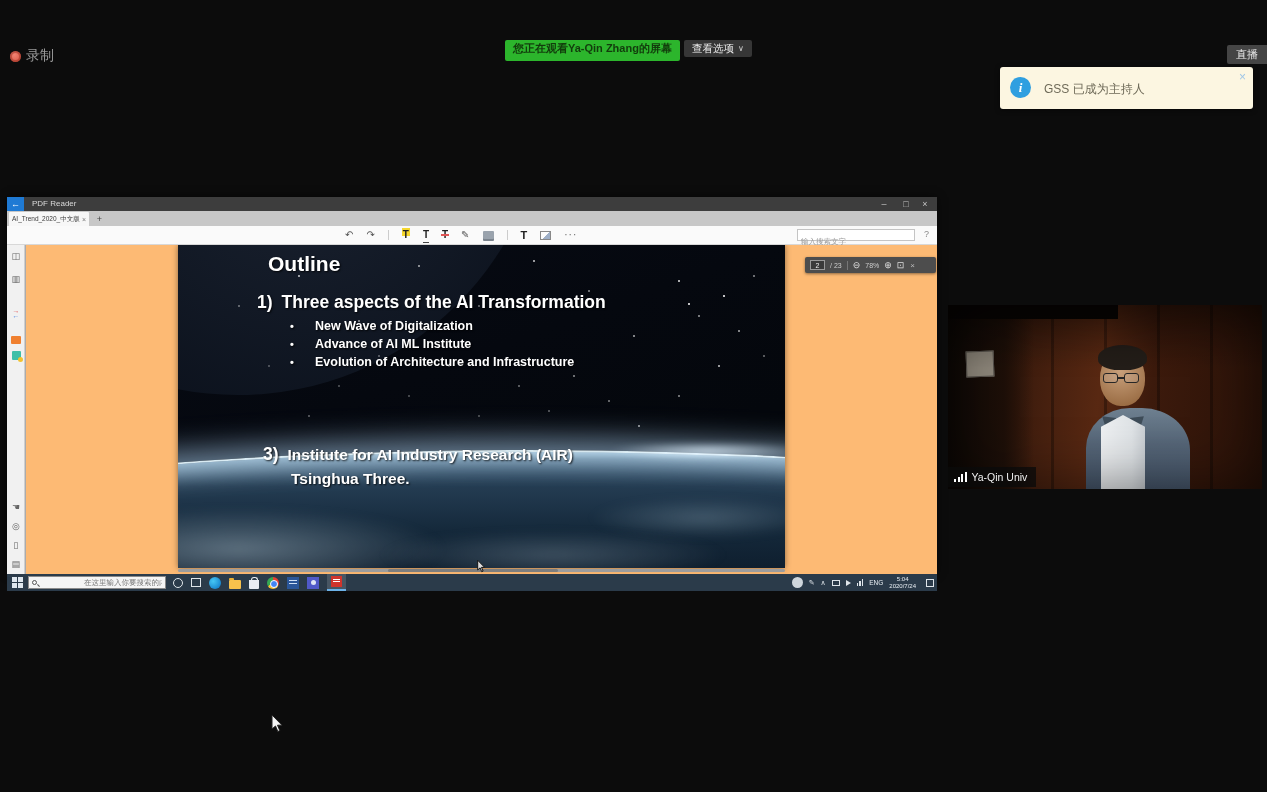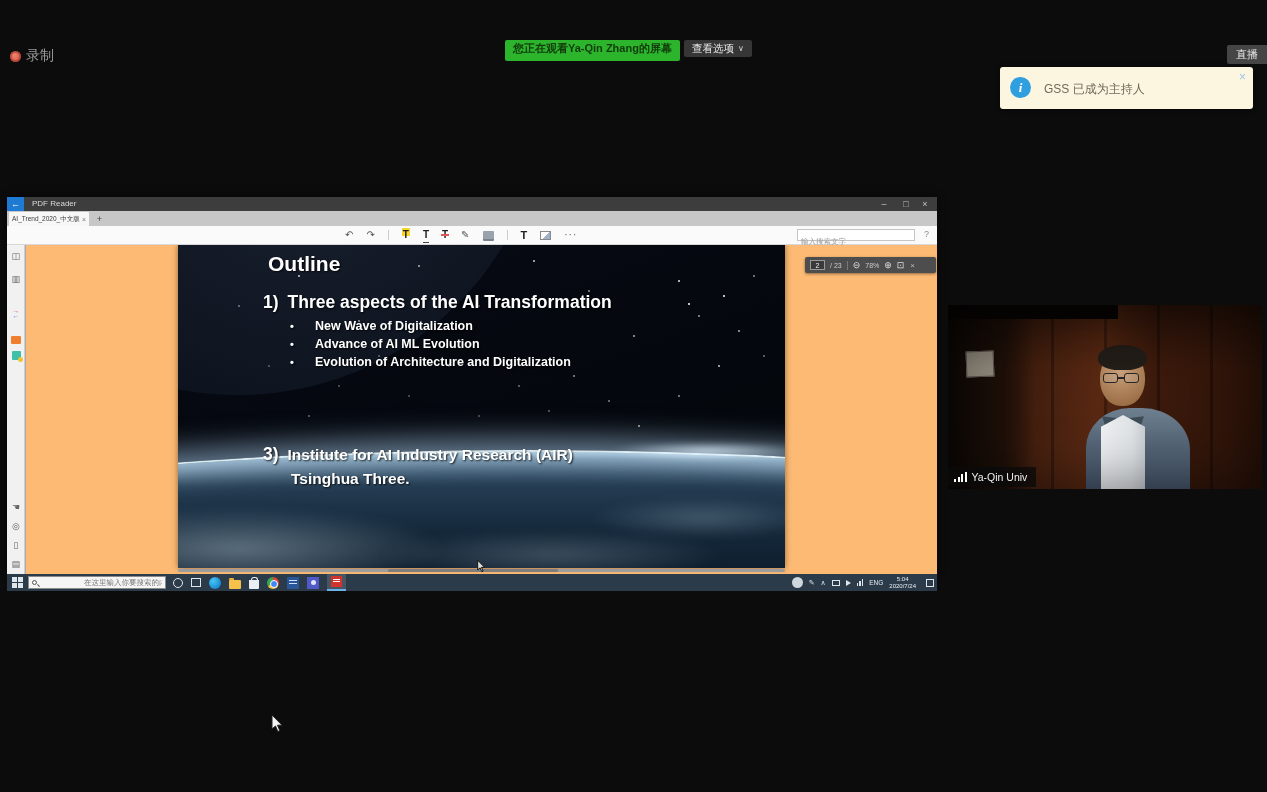--- a/index.html
+++ b/index.html
@@ -88,21 +88,21 @@
          background:linear-gradient(180deg,#7d9cb2 0px,#45647e 7px,#243c52 34px,#14283a 80px,#0a1624 150px);
          box-shadow:0 -9px 28px 3px rgba(165,200,230,.6), inset 0 14px 24px -6px rgba(200,230,250,.85);}
   .glint{position:absolute;left:430px;top:197px;width:200px;height:18px;
          background:radial-gradient(ellipse at center,rgba(225,242,255,.85),transparent 70%);filter:blur(3px);}
   .cloud{position:absolute;filter:blur(4px);}
   .cloud1{left:-30px;top:262px;width:300px;height:70px;background:radial-gradient(ellipse at 30% 60%,rgba(165,185,198,.5),transparent 70%);}
   .cloud2{left:200px;top:285px;width:350px;height:50px;background:radial-gradient(ellipse,rgba(140,160,175,.35),transparent 70%);}
   .cloud3{left:410px;top:252px;width:230px;height:42px;background:radial-gradient(ellipse,rgba(150,175,190,.32),transparent 70%);}
   .stext{position:absolute;color:#fff;text-shadow:1px 1px 2px rgba(0,0,0,.85);white-space:nowrap;z-index:5;font-weight:bold;}
   .s-title{left:90px;top:7px;font-size:21px;font-weight:bold;}
-  .s-row1{left:85px;top:47px;font-size:17.5px;font-weight:bold;}
+  .s-row1{left:79px;top:47px;font-size:17.5px;font-weight:bold;}
   .s-num{margin-right:9px;}
   .s-sub{left:112px;font-size:12.5px;}
   .s-sub .s-b{display:inline-block;width:25px;font-size:11px;}
   .s-sub1{top:74px;} .s-sub2{top:92px;} .s-sub3{top:110px;}
   .s-row2{left:85px;top:150px;font-size:17.5px;font-weight:bold;}
   .s-row3{left:85px;top:199px;font-size:15.5px;font-weight:bold;}
   .s-row3 .s-num{font-size:17.5px;}
   .s-row3b{left:113px;top:225px;font-size:15.5px;font-weight:bold;}
 
   
@@ -279,24 +279,24 @@
           <div class="glint"></div>
 
           <div class="stext s-title">Outline</div>
           <div class="stext s-row1">
             <span class="s-num">1)</span><span>Three aspects of the AI Transformation</span>
           </div>
           <div class="stext s-sub s-sub1">
             <span class="s-b">•</span><span>New Wave of Digitalization</span>
           </div>
           <div class="stext s-sub s-sub2">
-            <span class="s-b">•</span><span>Advance of AI ML Evolution</span>
+            <span class="s-b">•</span><span>Advance of AI ML Institute</span>
           </div>
           <div class="stext s-sub s-sub3">
-            <span class="s-b">•</span><span>Evolution of Architecture and Digitalization</span>
+            <span class="s-b">•</span><span>Evolution of Architecture and Infrastructure</span>
           </div>
           <div class="stext s-row3">
             <span class="s-num">3)</span><span>Institute for AI Industry Research (AIR)</span>
           </div>
           <div class="stext s-row3b">Tsinghua Three.</div>
         </div>
 
         <div class="pagebar">
           <input class="pb-page" readonly="" value="2" style="">
           <span class="pb-total">/ 23</span>

